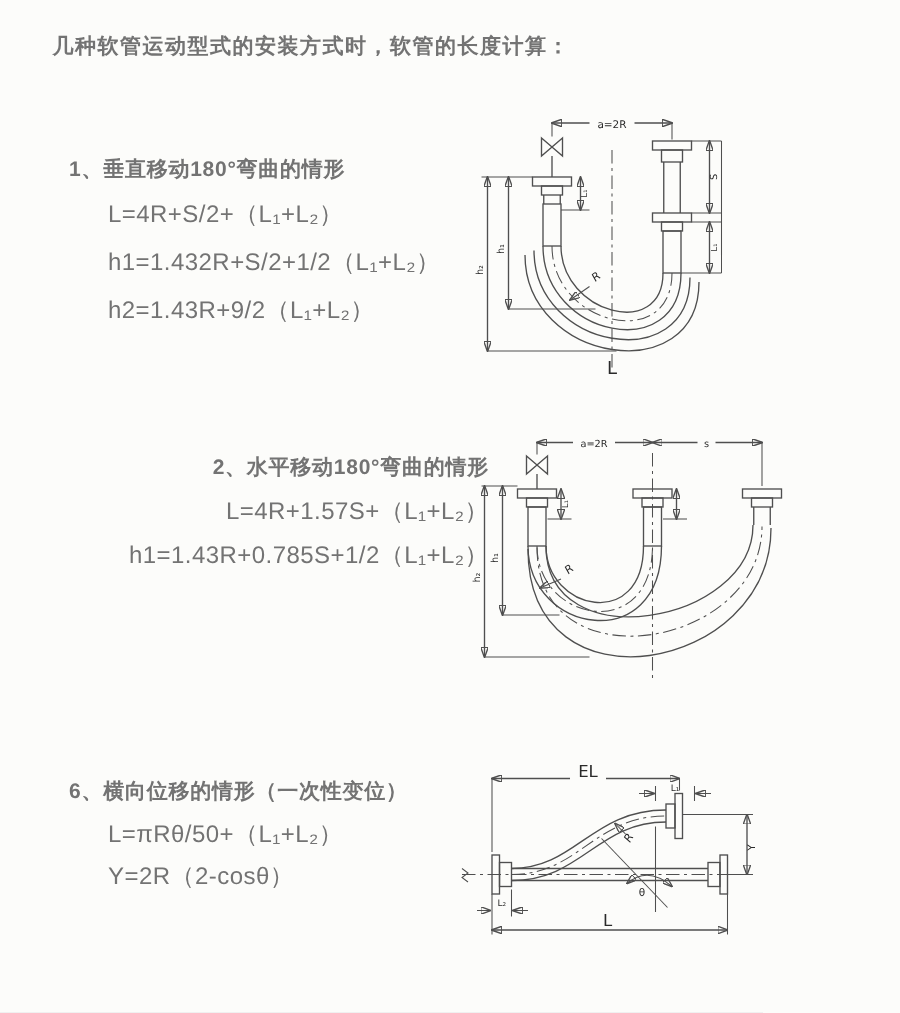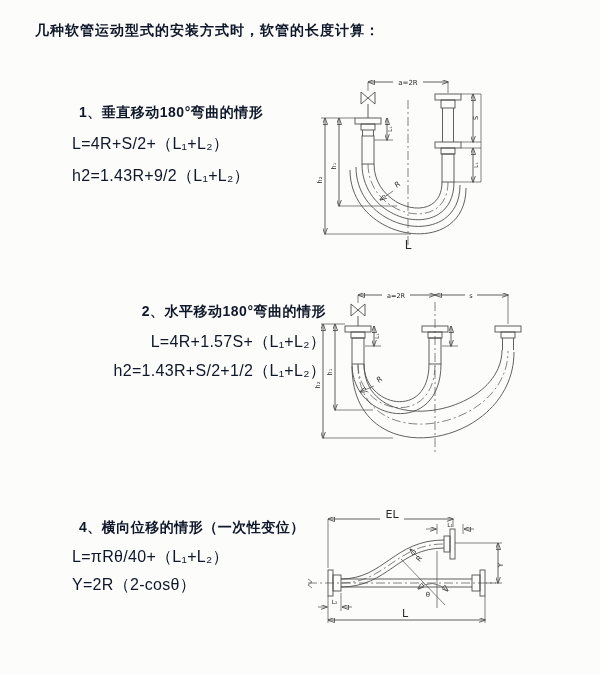--- a/index.html
+++ b/index.html
@@ -1,26 +1,26 @@
 <!DOCTYPE html>
 <html><head>
 <meta charset="utf-8">
 <style>
   html,body{margin:0;padding:0;background:#e8e8e8;}
   .page{
     position:relative;width:600px;height:675px;margin:0 auto;
     background:#fcfcfa;overflow:hidden;
-    font-family:"Liberation Sans","DejaVu Sans",sans-serif;color:#0f172a;
+    font-family:"Liberation Sans","DejaVu Sans",sans-serif;color:#737373;
   }
   .title{
     position:absolute;left:35px;top:22px;font-size:14px;font-weight:700;
     letter-spacing:1px;
   }
   .sec{position:absolute;width:280px;}
-  .sec-heading{font-size:14px;font-weight:700;letter-spacing:0.5px;margin-left:33px;}
+  .sec-heading{font-size:14px;font-weight:700;letter-spacing:0.5px;}
   .formulas{margin-top:6px;padding-left:26px;}
   .formula{font-size:16px;font-weight:400;letter-spacing:0.3px;white-space:nowrap;}
   .lh32 .formula{line-height:32px;}
   .lh29 .formula{line-height:29px;}
   .lh28 .formula{line-height:28px;}
   .dwg{position:absolute;}
   .dwg line,.dwg path,.dwg rect,.dwg polygon,.dwg polyline{stroke:#4f4f4f;fill:none;stroke-width:0.9;}
   .dwg .thin{stroke-width:0.7;}
   .dwg .cl{stroke-dasharray:9 3 2 3;stroke-width:0.7;}
   .dwg text{stroke:none;fill:#2a2a2a;font-family:"DejaVu Sans",sans-serif;}
@@ -30,36 +30,37 @@
 <body>
 
 <div class="page">
 
   <div class="title">几种软管运动型式的安装方式时，软管的长度计算：</div>
 
   <div class="sec lh32" style="left:46px;top:104px;">
     <div class="sec-heading">1、垂直移动180°弯曲的情形</div>
     <div class="formulas">
       <div class="formula">L=4R+S/2+（L₁+L₂）</div>
+      <div class="formula">h1=1.432R+S/2+1/2（L₁+L₂）</div>
       <div class="formula">h2=1.43R+9/2（L₁+L₂）</div>
     </div>
   </div>
 
   <div class="sec lh29" style="left:46px;top:303px;text-align:right;">
     <div class="sec-heading">2、水平移动180°弯曲的情形</div>
     <div class="formulas">
       <div class="formula">L=4R+1.57S+（L₁+L₂）</div>
-      <div class="formula">h2=1.43R+S/2+1/2（L₁+L₂）</div>
+      <div class="formula">h1=1.43R+0.785S+1/2（L₁+L₂）</div>
     </div>
   </div>
 
   <div class="sec lh28" style="left:46px;top:519px;">
-    <div class="sec-heading">4、横向位移的情形（一次性变位）</div>
+    <div class="sec-heading">6、横向位移的情形（一次性变位）</div>
     <div class="formulas">
-      <div class="formula">L=πRθ/40+（L₁+L₂）</div>
+      <div class="formula">L=πRθ/50+（L₁+L₂）</div>
       <div class="formula">Y=2R（2-cosθ）</div>
     </div>
   </div>
 
   <svg class="dwg" style="left:313px;top:70px;" width="287" height="188" viewBox="0 0 287 188">
     <defs>
       <marker id="ar1" markerWidth="7" markerHeight="5" refX="6.5" refY="2.5" orient="auto-start-reverse" markerUnits="userSpaceOnUse">
         <path d="M0,0L7,2.5L0,5z" fill="#4f4f4f" stroke="none"></path>
       </marker>
       <pattern id="h1p" width="4" height="4" patternUnits="userSpaceOnUse">

